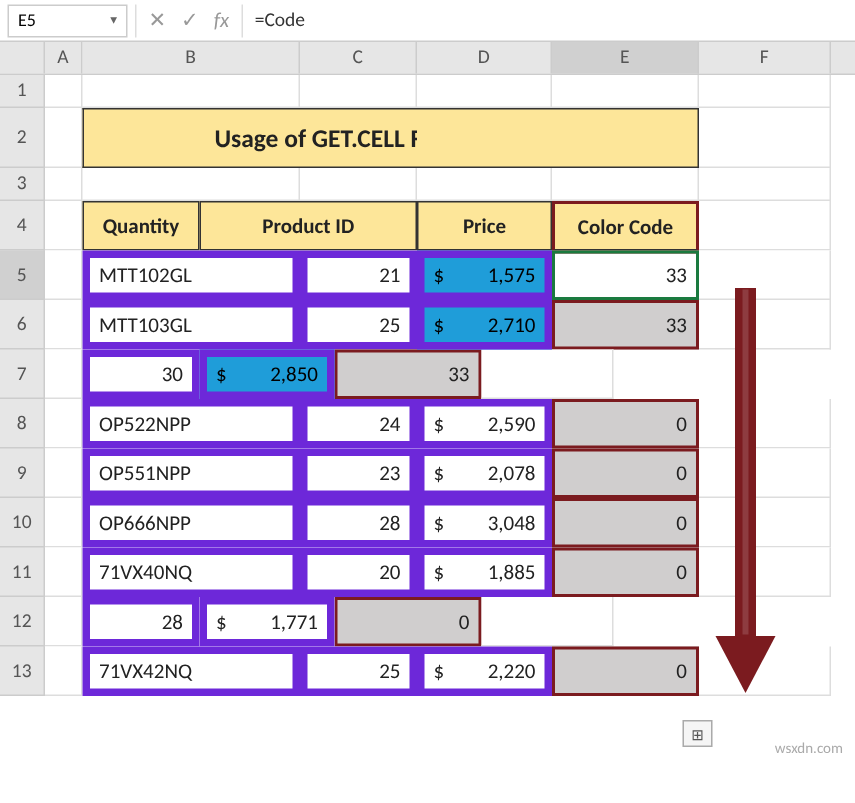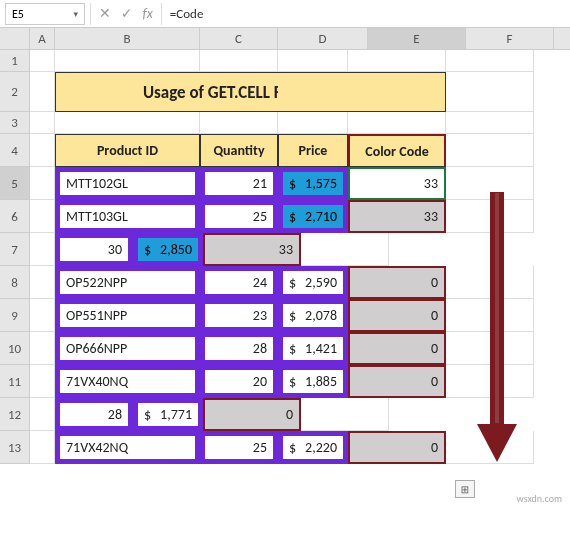--- a/index.html
+++ b/index.html
@@ -37,21 +37,21 @@
     .cells { position: relative; flex: 1; }
     
     .row { display: flex; height: 33px; }
     .row.r1 { height: 22px; }
     .row.r2 { height: 40px; }
     .row.r3 { height: 22px; }
     .cell { border-right: 1px solid #ddd; border-bottom: 1px solid #ddd; padding: 0 6px; display: flex; align-items: center; font-size: 14px; color: #222; overflow: hidden; }
     .c-A { width: 25px; }
     .c-B { width: 145px; }
     .c-C { width: 78px; justify-content: flex-end; }
-    .c-D { width: 70px; }
+    .c-D { width: 90px; }
     .c-E { width: 98px; justify-content: flex-end; }
     .c-F { width: 88px; }
     
     .title-band { background: #fde699; justify-content: center; font-weight: bold; font-size: 17px; border: 1px solid #333; }
     .title-band.first { border-right: none; }
     .title-band.mid { border-left: none; border-right: none; }
     .title-band.last { border-left: none; }
     
     .hdr-cell { background: #fde699; font-weight: bold; justify-content: center; border: 1px solid #333 !important; font-size: 14px; }
     
@@ -144,22 +144,22 @@
         <div class="cell c-A"></div>
         <div class="cell c-B"></div>
         <div class="cell c-C"></div>
         <div class="cell c-D"></div>
         <div class="cell c-E"></div>
         <div class="cell c-F"></div>
       </div>
 
       <div class="row">
         <div class="cell c-A"></div>
+        <div class="cell c-C hdr-cell">Quantity</div>
         <div class="cell c-B hdr-cell">Product ID</div>
-        <div class="cell c-C hdr-cell">Quantity</div>
         <div class="cell c-D hdr-cell">Price</div>
         <div class="cell c-E hdr-cell color-code-hdr">Color Code</div>
         <div class="cell c-F"></div>
       </div>
 
       <div id="data-rows">
           <div class="row data-row">
             <div class="cell c-A" style="border:none;border-right:1px solid #ddd;border-bottom:1px solid #ddd;"></div>
             <div class="cell c-B">MTT102GL</div>
             <div class="cell c-C">21</div>
@@ -212,21 +212,21 @@
             </div>
             <div class="cell c-E color-code-col ">0</div>
             <div class="cell c-F" style="border:none;border-right:1px solid #ddd;border-bottom:1px solid #ddd;"></div>
           </div>
           <div class="row data-row">
             <div class="cell c-A" style="border:none;border-right:1px solid #ddd;border-bottom:1px solid #ddd;"></div>
             <div class="cell c-B">OP666NPP</div>
             <div class="cell c-C">28</div>
             <div class="cell c-D price-cell ">
               <span class="dollar">$</span>
-              <span class="amount">1,421</span>
+              <span class="amount">3,048</span>
             </div>
             <div class="cell c-E color-code-col ">0</div>
             <div class="cell c-F" style="border:none;border-right:1px solid #ddd;border-bottom:1px solid #ddd;"></div>
           </div>
           <div class="row data-row">
             <div class="cell c-A" style="border:none;border-right:1px solid #ddd;border-bottom:1px solid #ddd;"></div>
             <div class="cell c-B">71VX40NQ</div>
             <div class="cell c-C">20</div>
             <div class="cell c-D price-cell ">
               <span class="dollar">$</span>

